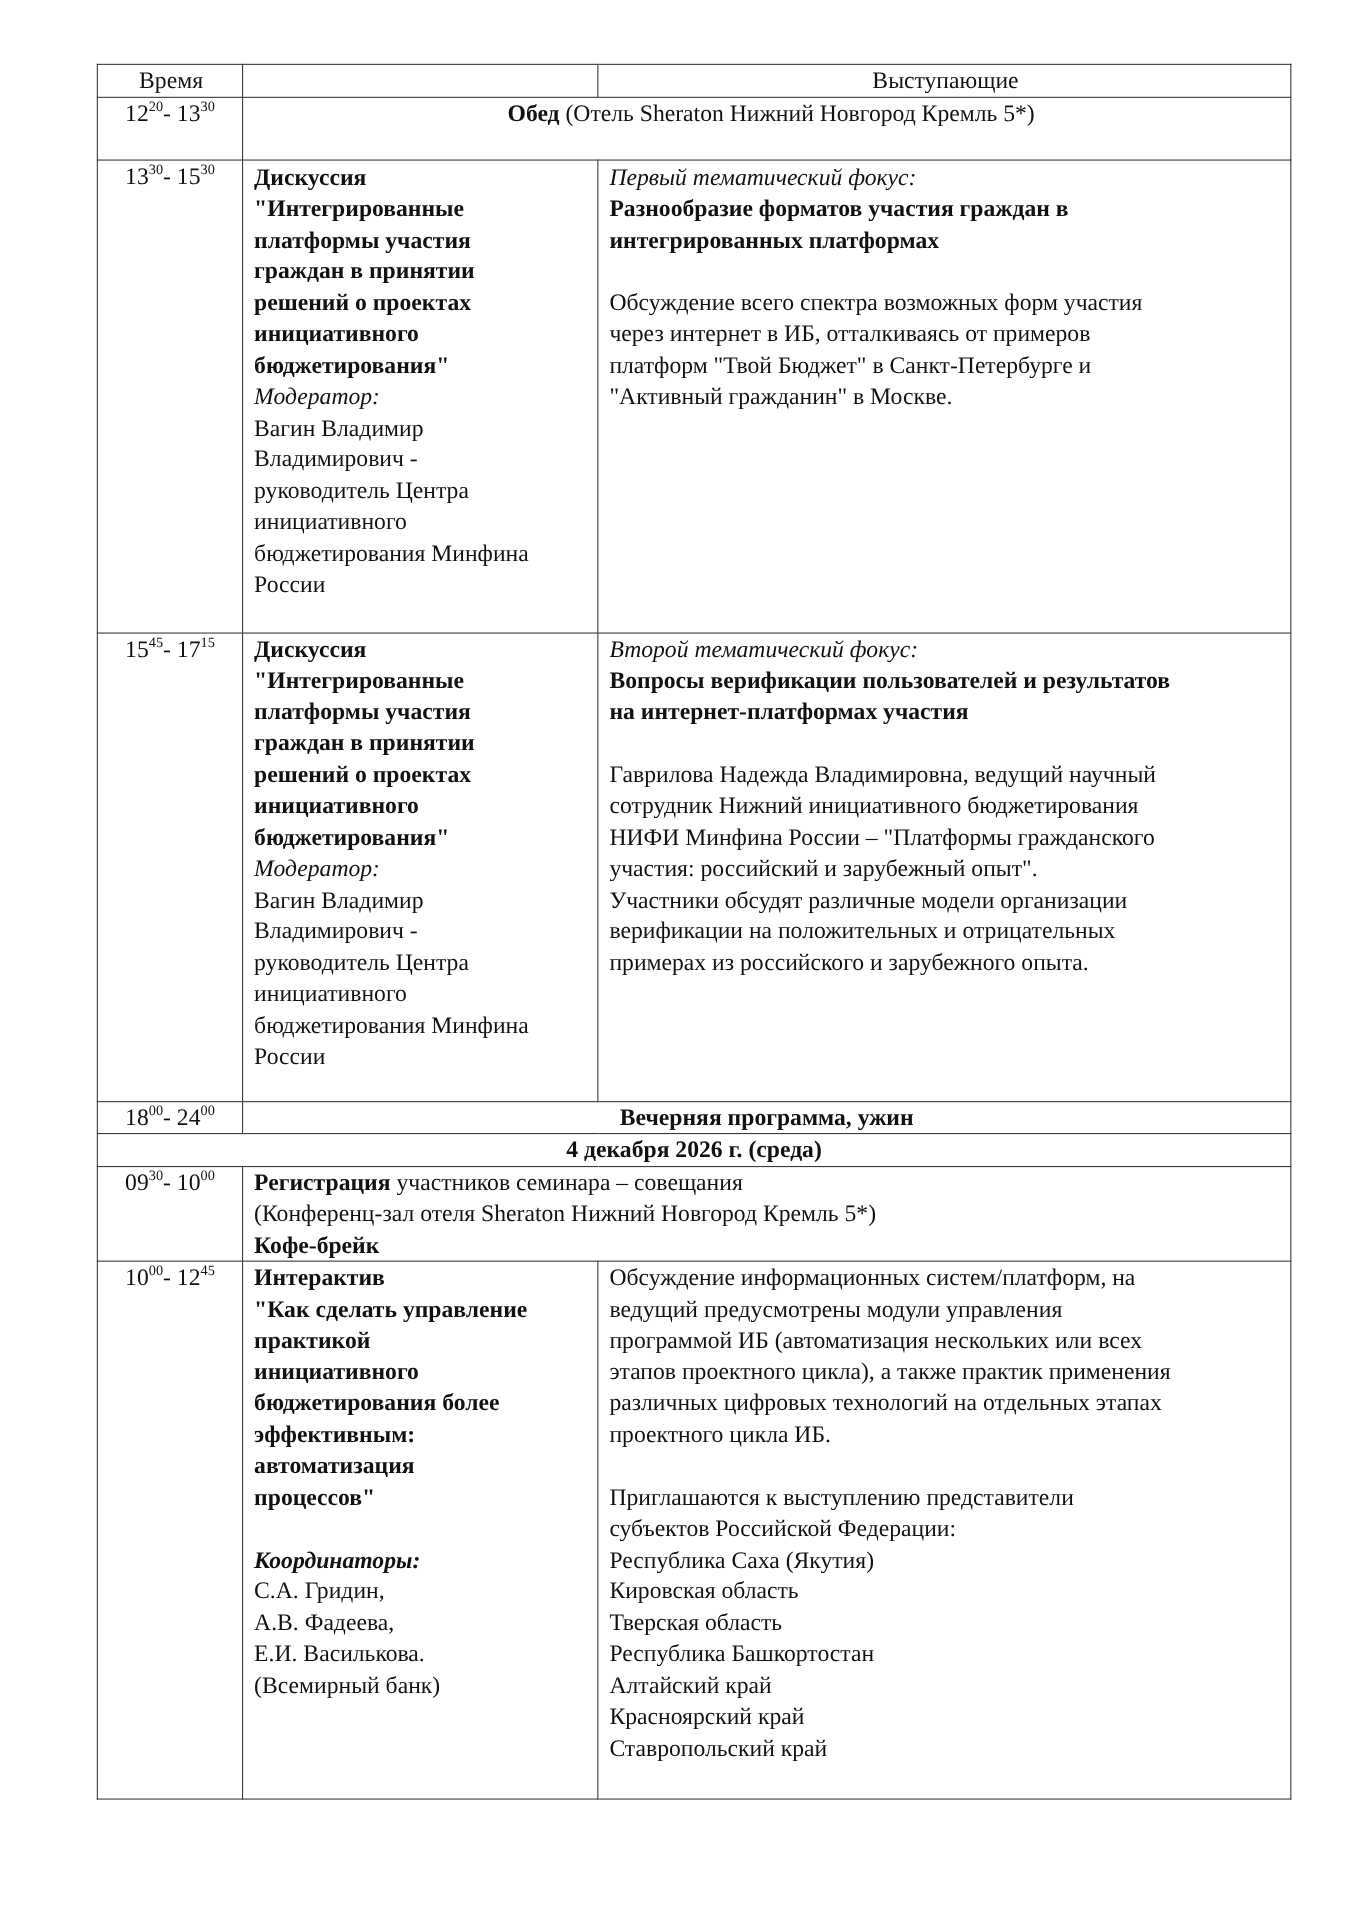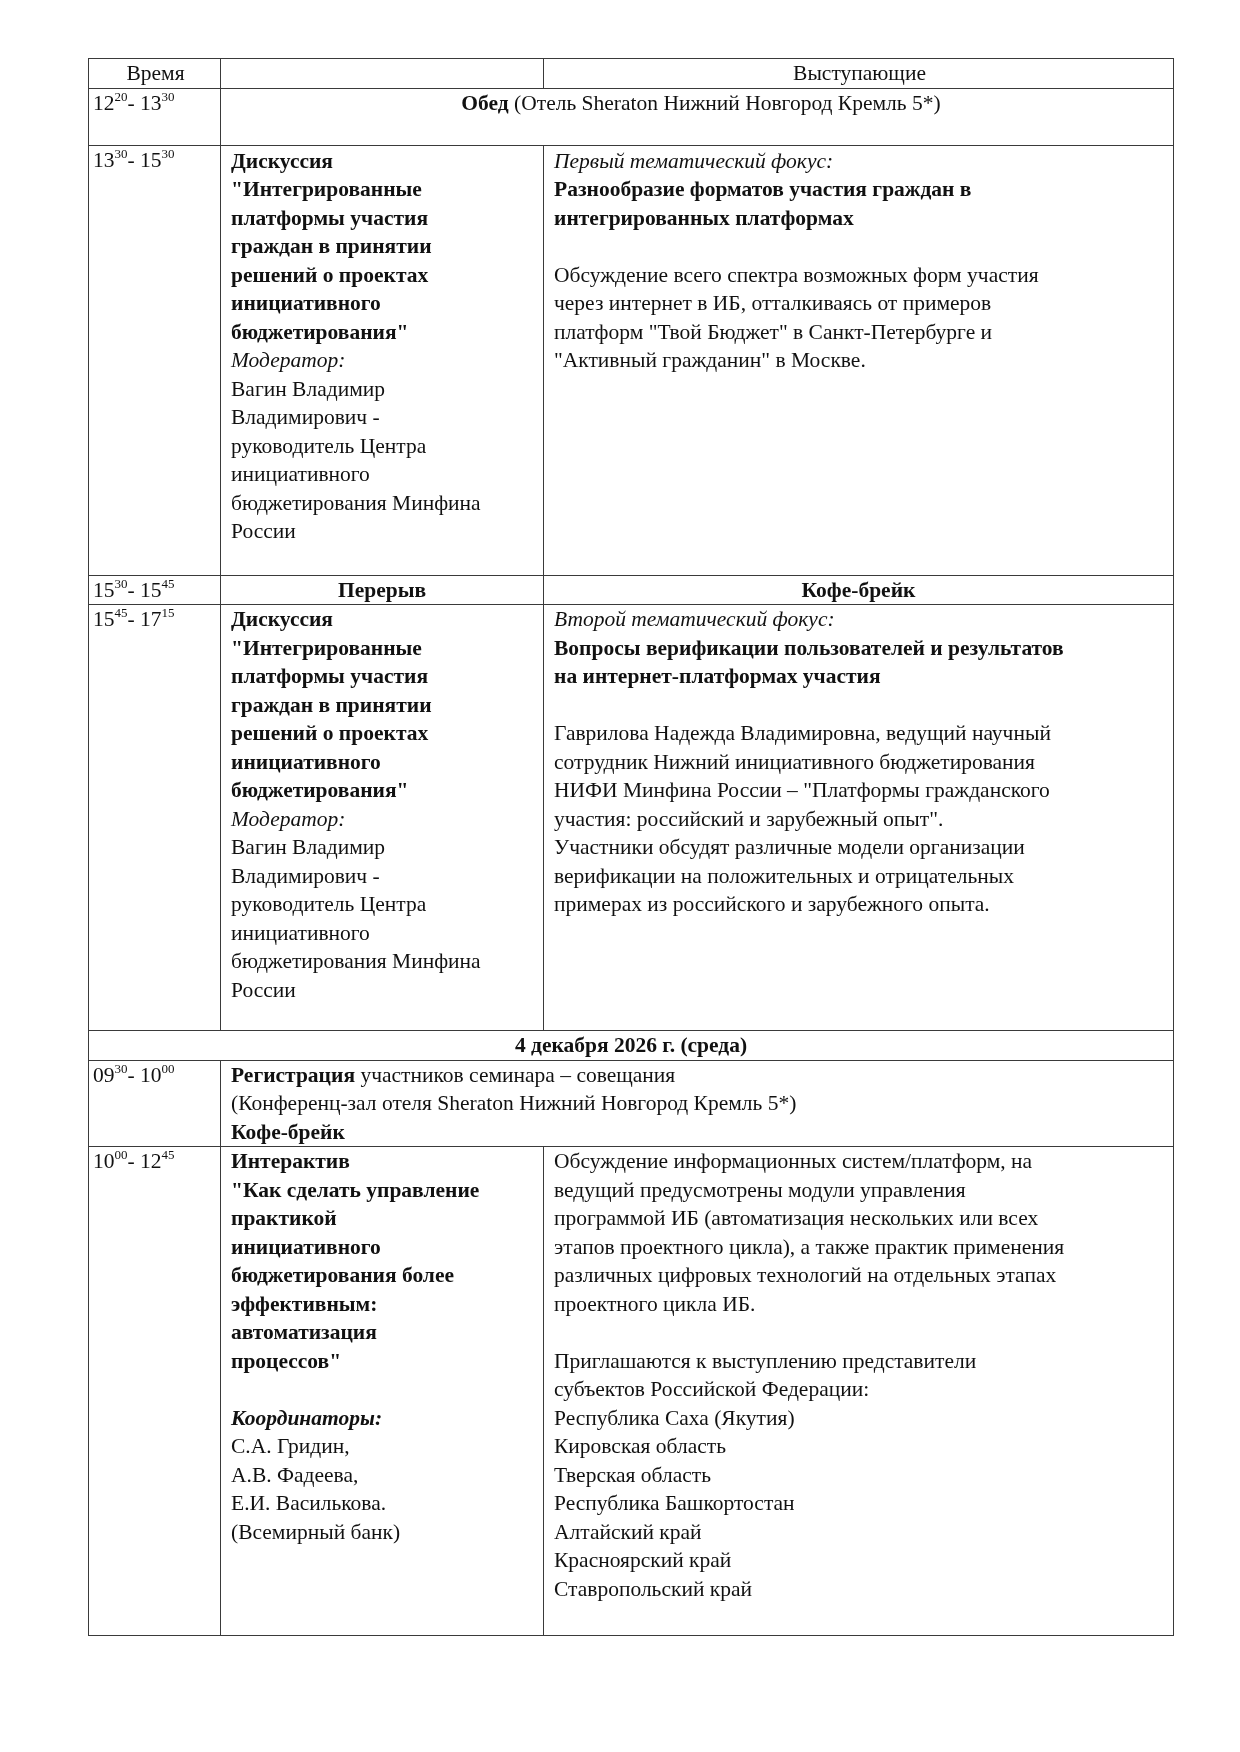--- a/index.html
+++ b/index.html
@@ -7,21 +7,21 @@
          font-family: "Liberation Serif", "DejaVu Serif", serif; color: #111; }
   table.agenda { position: absolute; left: 88px; top: 58px; width: 1085px;
                  border-collapse: collapse; table-layout: fixed; font-size: 21.5px; line-height: 28.5px; }
   table.agenda td { border: 1.5px solid #3a3a3a; vertical-align: top; padding: 0 10px; }
   col.c-time { width: 132px; }
   col.c-title { width: 323px; }
   col.c-desc { width: 630px; }
   .center { text-align: center; }
   .b { font-weight: bold; }
   .i { font-style: italic; }
-  .time { text-align: left; padding: 0 4px !important; white-space: nowrap; }
+  .time { text-align: center; padding: 0 4px !important; white-space: nowrap; }
   .time sup { font-size: 13px; vertical-align: 9px; line-height: 0; }
   .blank { display: block; height: 28.5px; }
   tr.r-head td { height: 28px; padding-left: 12px; }
   tr.r-lunch td { height: 56px; padding-left: 18px; }
   tr.r-s1 td { height: 428px; padding-top: 1px; }
   tr.r-break td { height: 28px; }
   tr.r-s2 td { height: 425px; }
   tr.r-evening td { height: 26px; }
   tr.r-date td { height: 28px; }
   tr.r-reg td { height: 84px; }
@@ -79,27 +79,20 @@
       <span class="line b">Разнообразие форматов участия граждан в</span>
       <span class="line b">интегрированных платформах</span>
       <span class="blank"></span>
       <span class="line">Обсуждение всего спектра возможных форм участия</span>
       <span class="line">через интернет в ИБ, отталкиваясь от примеров</span>
       <span class="line">платформ "Твой Бюджет" в Санкт-Петербурге и</span>
       <span class="line">"Активный гражданин" в Москве.</span>
     </td>
   </tr>
 
-  <tr class="r-break">
-    <td class="time">
-      <span>15</span><sup>30</sup>- <span>15</span><sup>45</sup>
-    </td>
-    <td class="center b">Перерыв</td>
-    <td class="center b">Кофе-брейк</td>
-  </tr>
 
   <tr class="r-s2">
     <td class="time">
       <span>15</span><sup>45</sup>- <span>17</span><sup>15</sup>
     </td>
     <td>
       <span class="line b">Дискуссия</span>
       <span class="line b">"Интегрированные</span>
       <span class="line b">платформы  участия</span>
       <span class="line b">граждан в принятии</span>
@@ -122,20 +115,26 @@
       <span class="line">Гаврилова Надежда Владимировна, ведущий научный</span>
       <span class="line">сотрудник Нижний инициативного бюджетирования</span>
       <span class="line">НИФИ Минфина России – "Платформы гражданского</span>
       <span class="line">участия: российский и зарубежный опыт".</span>
       <span class="line">Участники обсудят различные модели организации</span>
       <span class="line">верификации на положительных и отрицательных</span>
       <span class="line">примерах из российского и зарубежного опыта.</span>
     </td>
   </tr>
 
+  <tr class="r-evening">
+    <td class="time">
+      <span>18</span><sup>00</sup>- <span>24</span><sup>00</sup>
+    </td>
+    <td colspan="2" class="center b">Вечерняя программа, ужин</td>
+  </tr>
 
   <tr class="r-date">
     <td colspan="3" class="center b">4 декабря 2026 г. (среда)</td>
   </tr>
 
   <tr class="r-reg">
     <td class="time">
       <span>09</span><sup>30</sup>- <span>10</span><sup>00</sup>
     </td>
     <td colspan="2">

